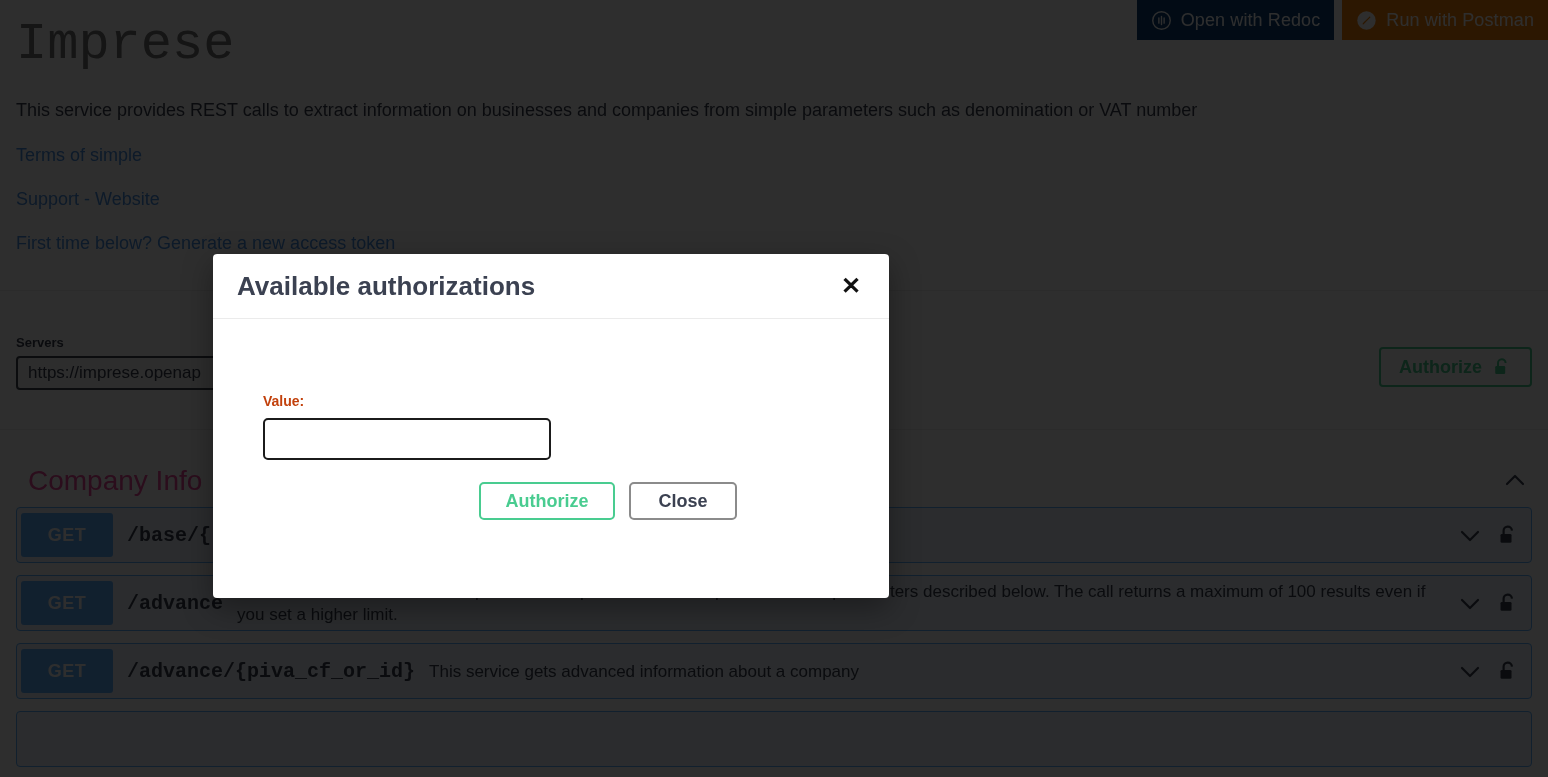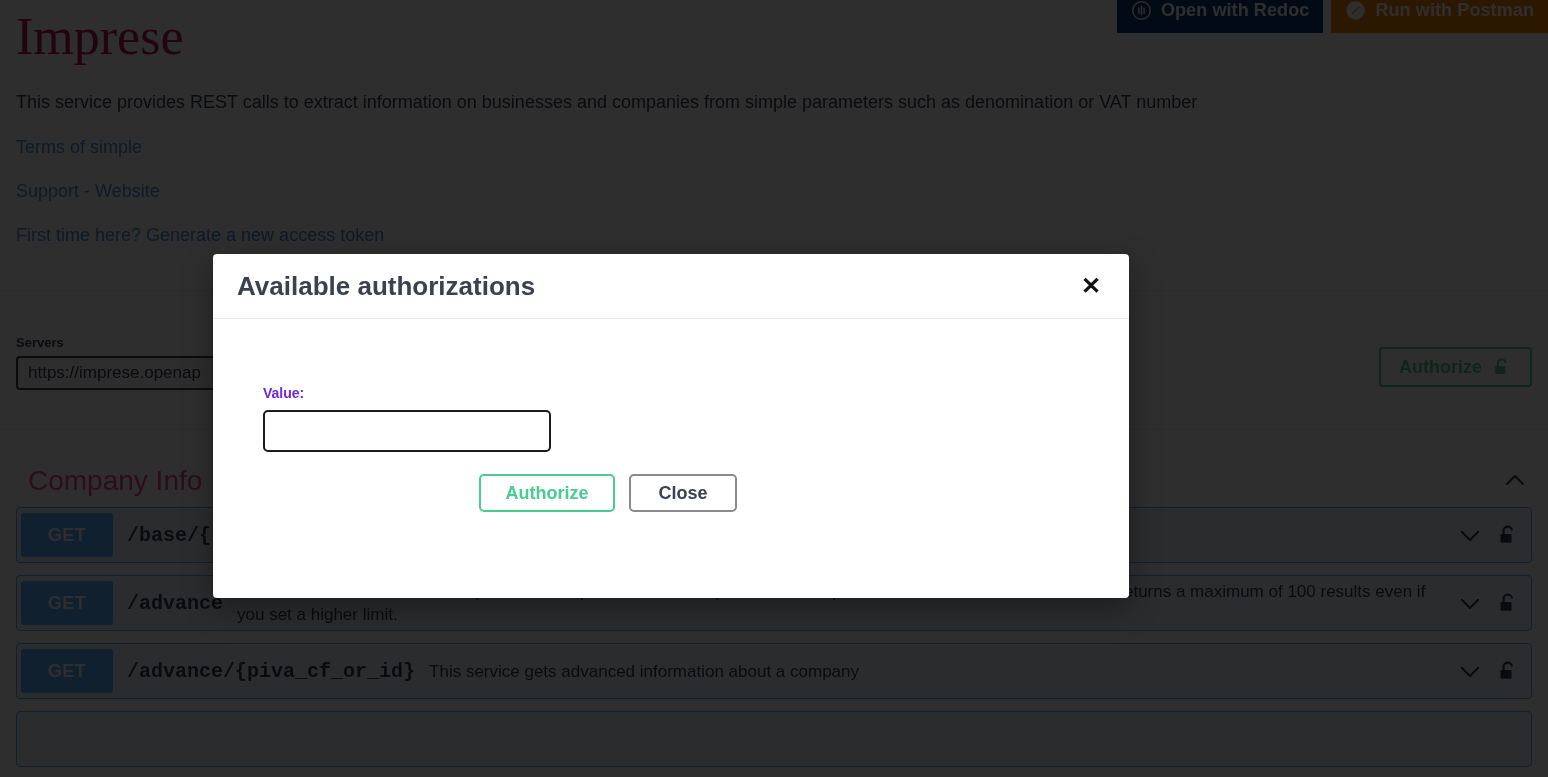--- a/index.html
+++ b/index.html
@@ -19,37 +19,37 @@
   }
 
   
   .topbar {
     position: absolute; top: 0; right: 0;
     display: flex; gap: 8px;
     align-items: flex-start;
     z-index: 2;
   }
   .topbtn {
-    display: flex; gap: 9px;
-    height: 33px; padding: 0 14px;
-    font-size: 18px; font-weight: bold;
+    display: flex; align-items: center; gap: 9px;
+    height: 40px; padding: 0 14px;
+    font-size: 18px; font-weight: normal;
     color: #ffffff; border: none; cursor: pointer;
     letter-spacing: .1px;
   }
   .topbtn.redoc { background: #0b3f73; }
   .topbtn.postman { background: #f5820a; }
   .topbtn .tb-ico { width: 21px; height: 21px; flex: 0 0 21px; }
 
   .info-block {
     padding: 0 16px;
   }
   h1.api-title {
-    margin: 0; padding-top: 8px;
+    margin: 0; padding-top: 16px;
     font-size: 52px; font-weight: 400; line-height: 58px;
-    color: #be185d; font-family: Liberation Serif, serif;
+    color: #737373; font-family: Liberation Mono, monospace;
   }
   .api-desc {
     margin: 24px 0 16px 0;
     font-size: 18px; line-height: 24px; color: #3b4151;
   }
   .info-link {
     display: block; margin-top: 22px;
     font-size: 18px; line-height: 22px;
     color: #4990e2; text-decoration: none; cursor: pointer;
   }
@@ -145,21 +145,21 @@
   #backdrop {
     position: absolute; inset: 0;
     background: rgba(0,0,0,.82);
     z-index: 50;
   }
 
   
   #modal {
     position: absolute;
     left: 213px; top: 254px;
-    width: 916px; height: 344px;
+    width: 676px; height: 344px;
     background: #ffffff;
     border-radius: 4px;
     box-shadow: 0 10px 30px rgba(0,0,0,.35);
     z-index: 60;
     display: flex; flex-direction: column;
   }
   .modal-head {
     height: 65px; flex: 0 0 65px;
     border-bottom: 1px solid #ebebeb;
     display: flex; align-items: center;
@@ -179,22 +179,22 @@
     display: flex; align-items: baseline; gap: 12px;
   }
   .scheme-name {
     font-family: "Liberation Mono", monospace;
     font-size: 22px; font-weight: bold; color: #e83e8c;
   }
   .scheme-type {
     font-size: 20px; font-weight: bold; color: #3b4151;
   }
   .value-label {
-    margin-top: 28px;
-    font-size: 14px; font-weight: bold; color: #6d28d9;
+    margin-top: 36px;
+    font-size: 14px; font-weight: bold; color: #c2410c;
   }
   .value-input {
     margin-top: 9px;
     width: 288px; height: 42px;
     border: 2px solid #1b1b1b; border-radius: 5px;
     background: #ffffff;
     padding: 0 10px;
     font-size: 16px; color: #3b4151;
     outline: none;
     font-family: "Liberation Sans", sans-serif;
@@ -236,21 +236,21 @@
       </span>
       <span>Run with Postman</span>
     </button>
   </div>
 
   <div class="info-block">
     <h1 class="api-title">Imprese</h1>
     <p class="api-desc">This service provides REST calls to extract information on businesses and companies from simple parameters such as denomination or VAT number</p>
     <a class="info-link">Terms of simple</a>
     <a class="info-link">Support - Website</a>
-    <a class="info-link">First time here? Generate a new access token</a>
+    <a class="info-link">First time below? Generate a new access token</a>
   </div>
 
   <div class="scheme-band">
     <div class="scheme-row">
       <div class="servers-box">
         <div class="servers-label">Servers</div>
         <div class="server-select">
           <span>https://imprese.openap</span>
         </div>
       </div>

